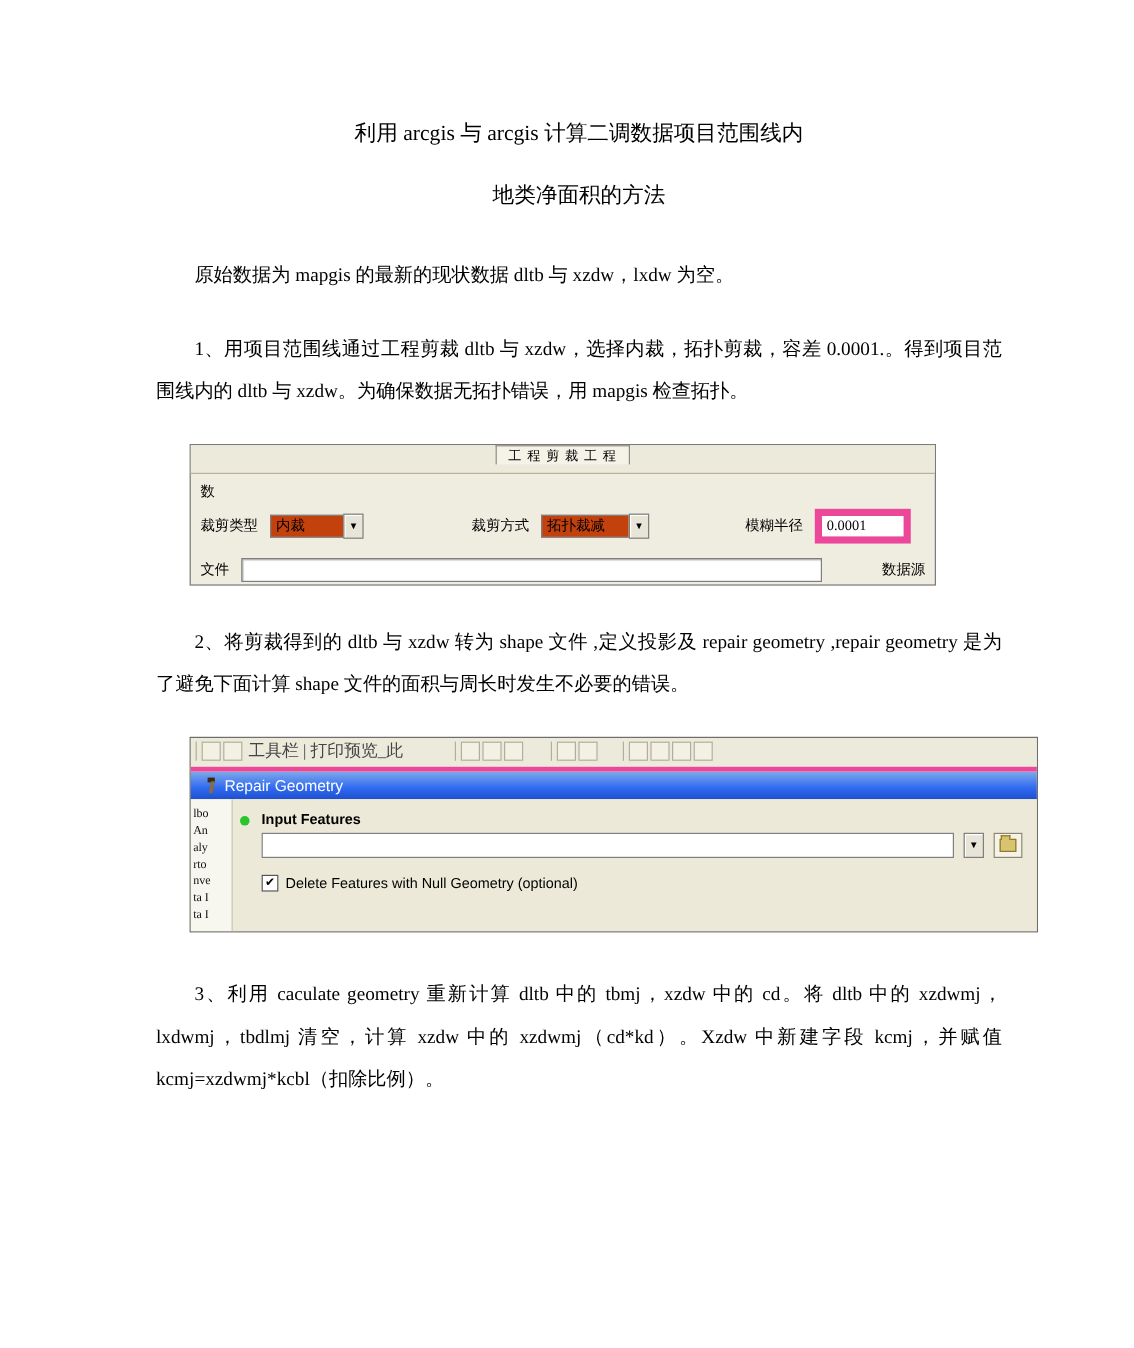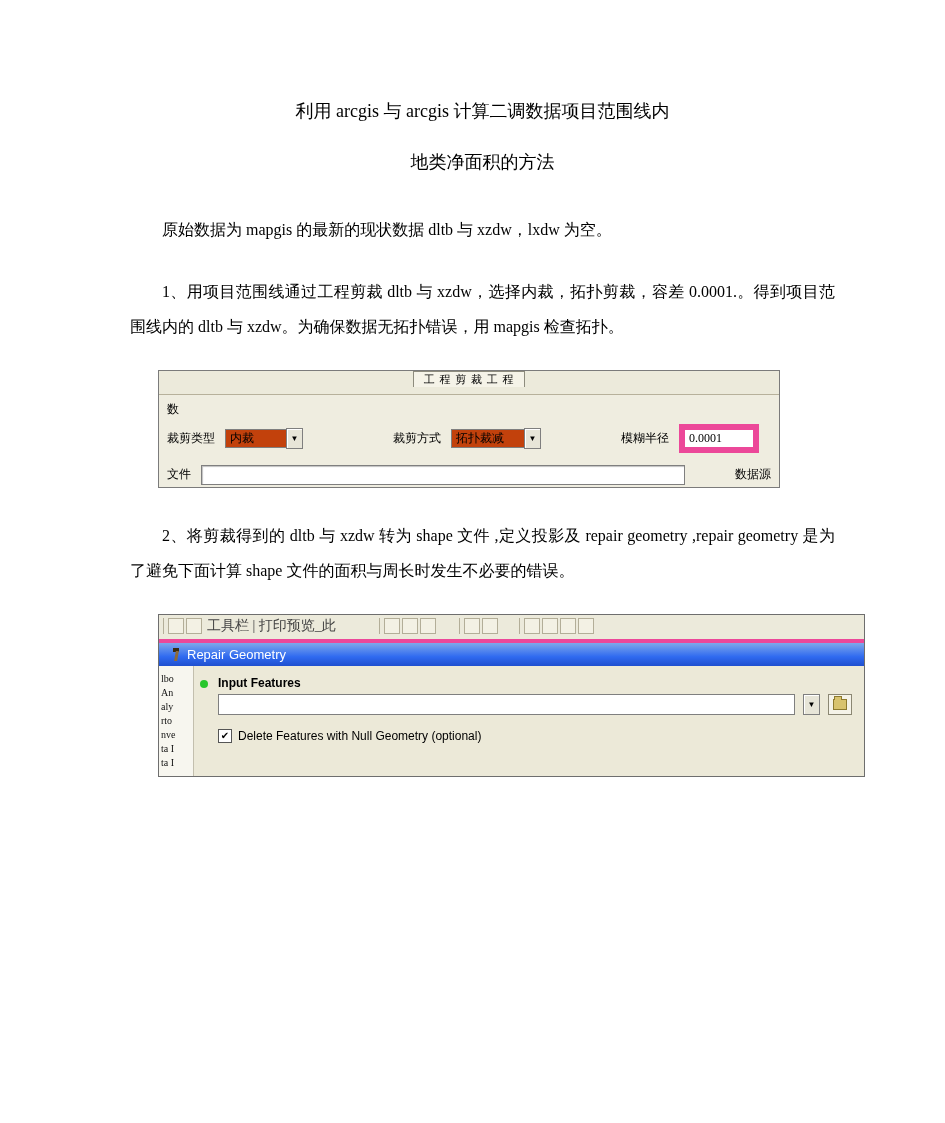--- a/index.html
+++ b/index.html
@@ -386,14 +386,15 @@
           </div>
         </div>
         <div class="chk-row">
           <span class="chk">✔</span>
           <span>Delete Features with Null Geometry (optional)</span>
         </div>
       </div>
     </div>
   </div>
 
+  <p class="para indent">3、利用 caculate  geometry 重新计算 dltb 中的 tbmj，xzdw 中的 cd。将 dltb 中的 xzdwmj，lxdwmj，tbdlmj 清空，计算 xzdw 中的 xzdwmj（cd*kd）。Xzdw 中新建字段 kcmj，并赋值 kcmj=xzdwmj*kcbl（扣除比例）。</p>
 
 </div>
 
 </body></html>

